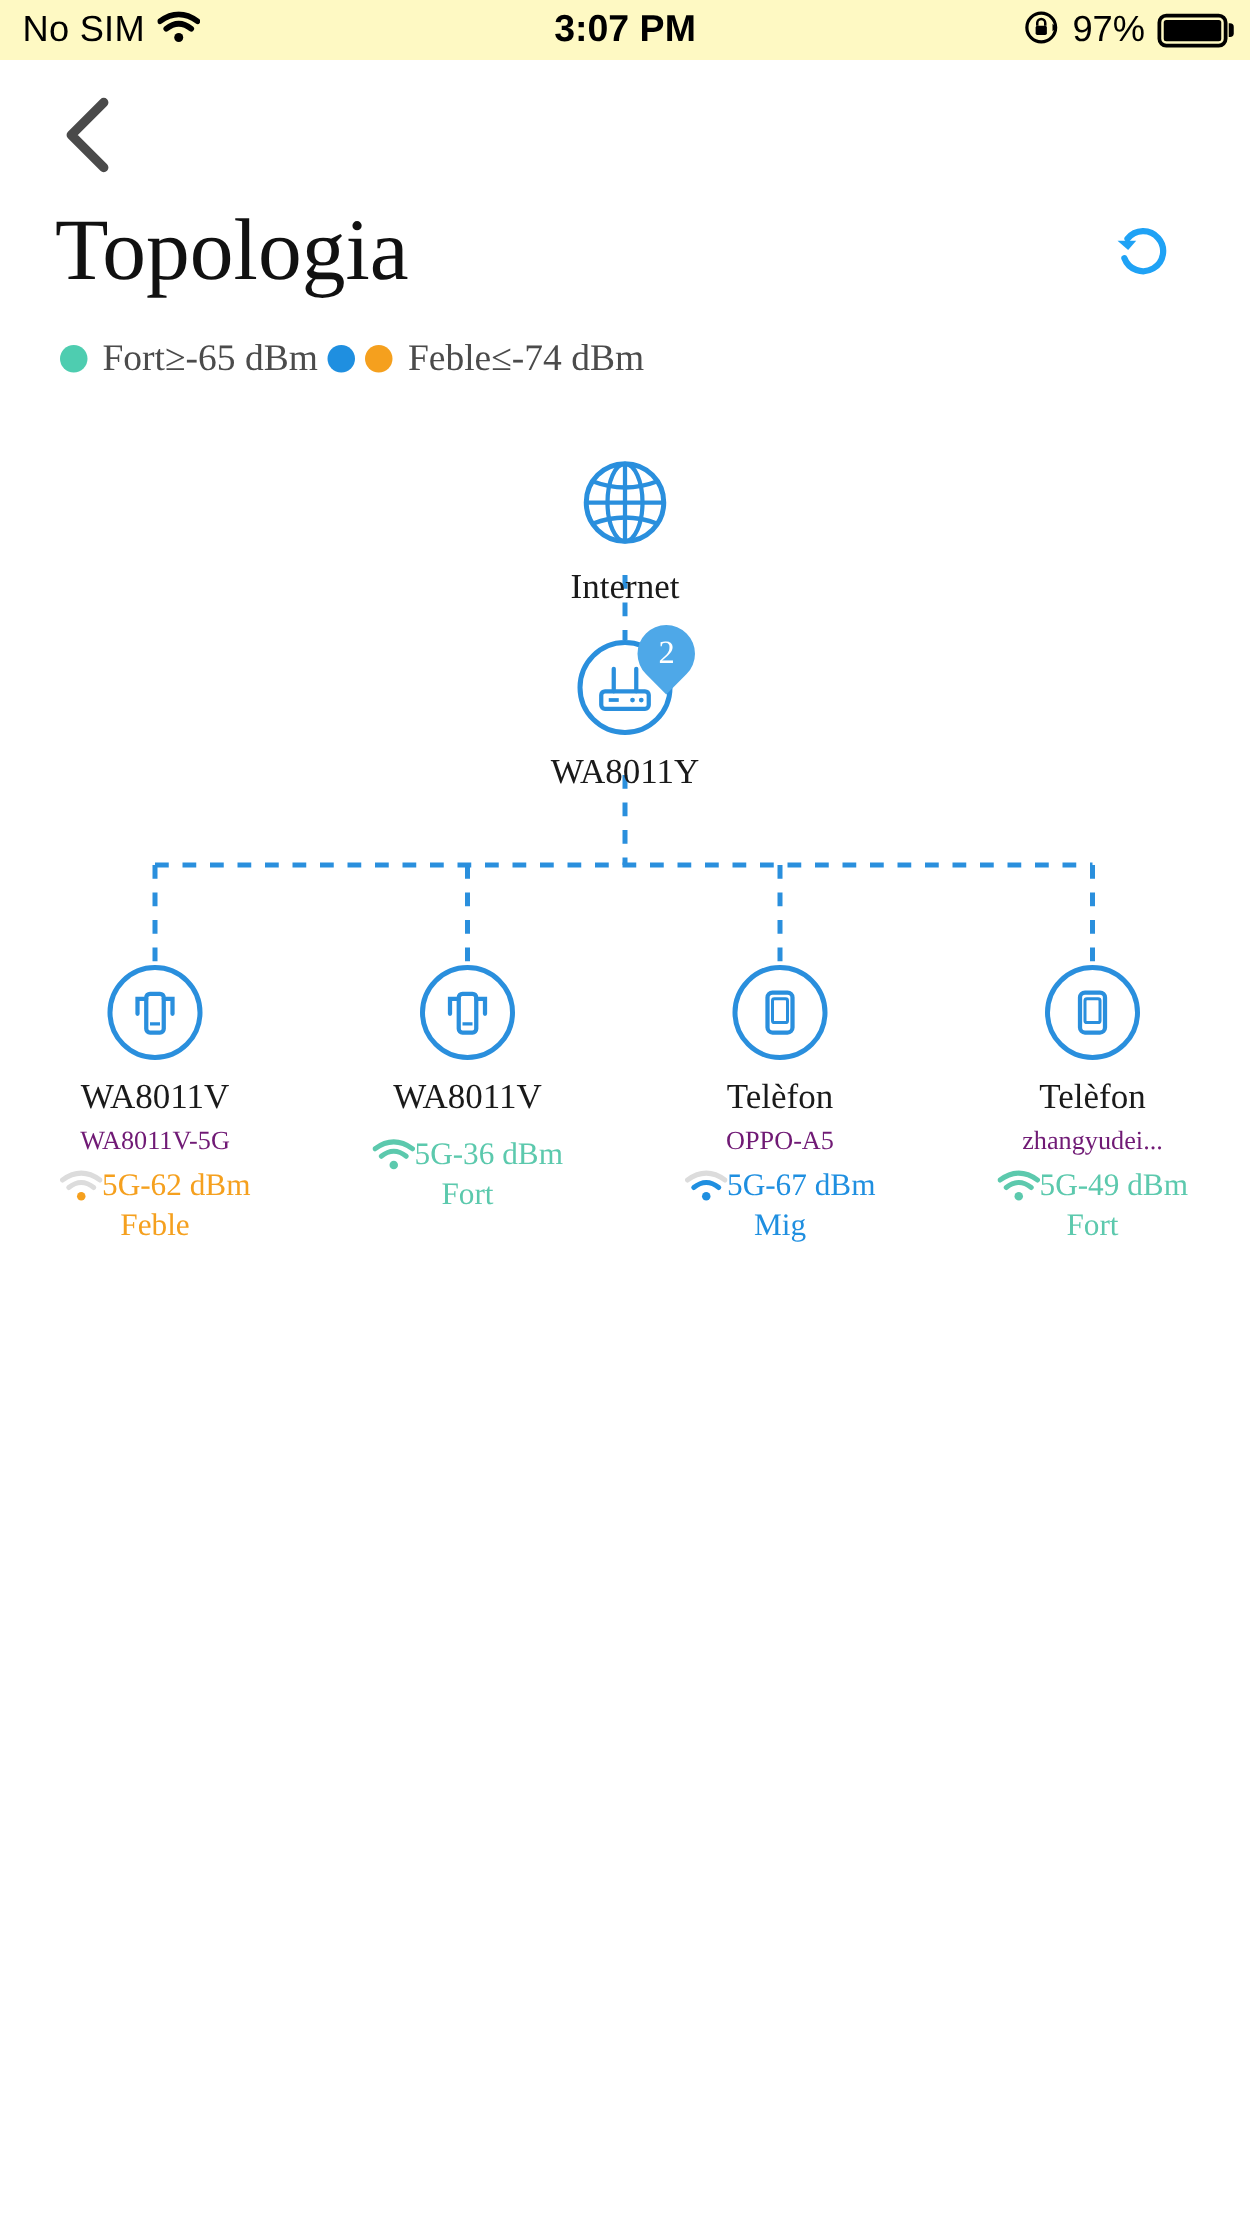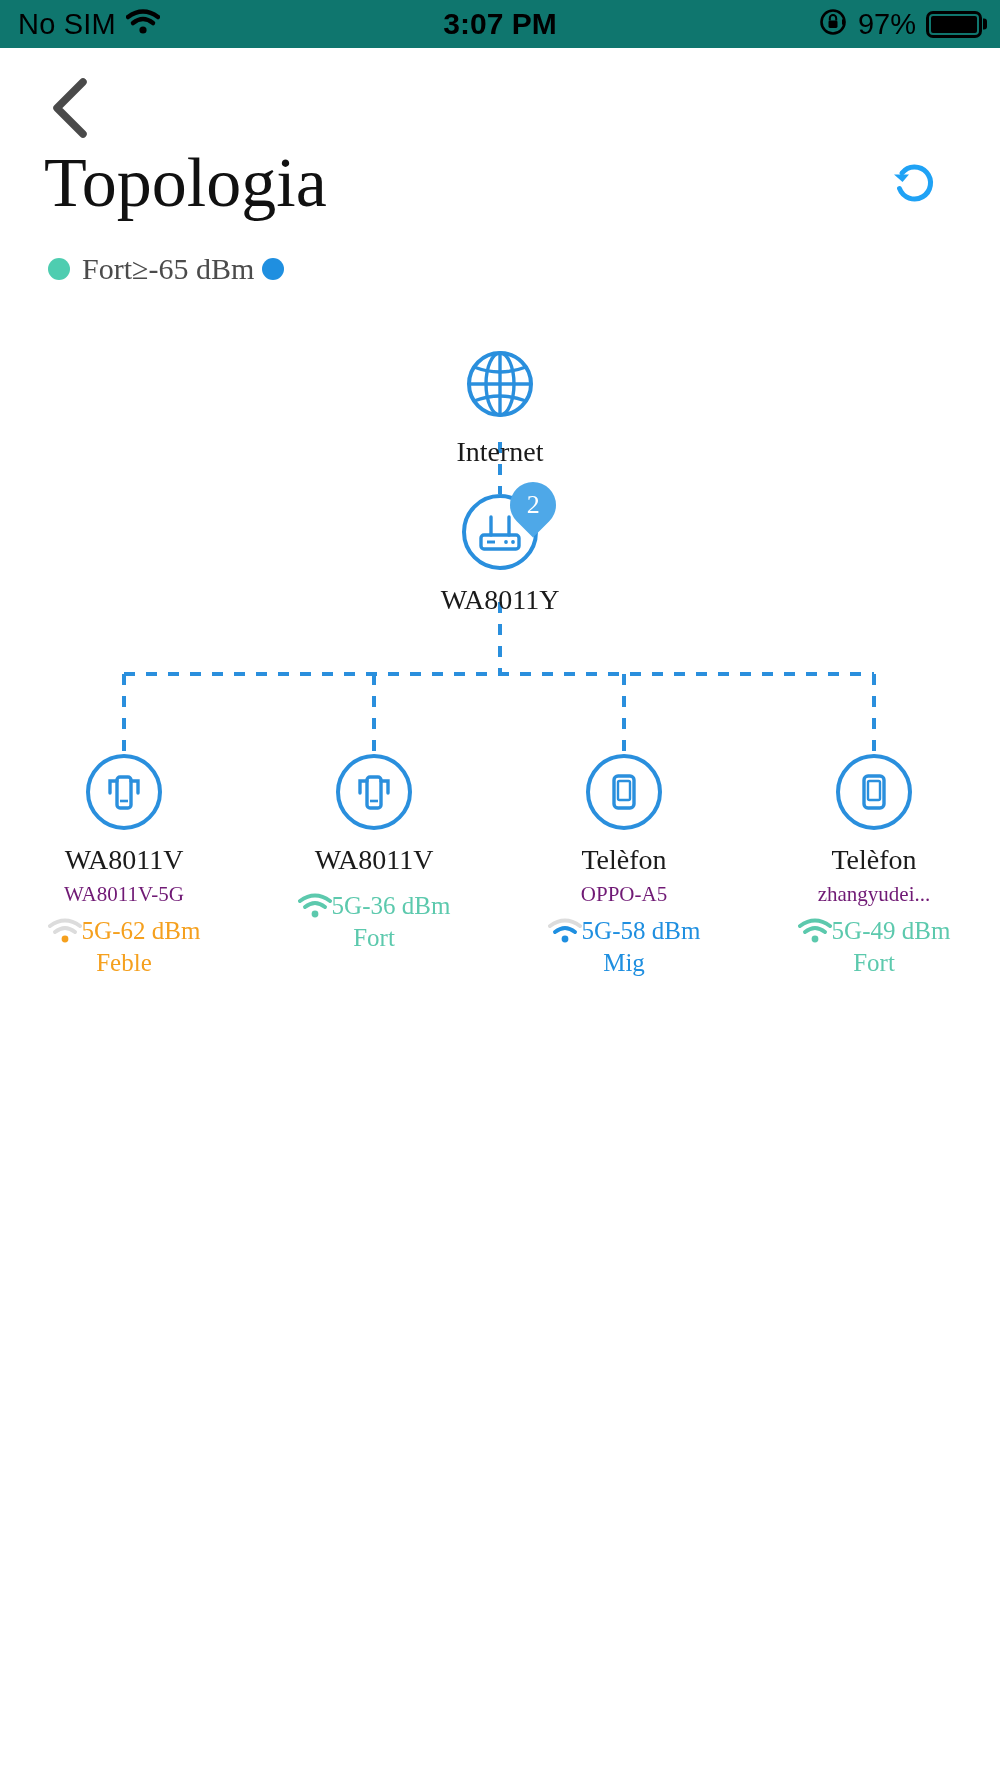--- a/index.html
+++ b/index.html
@@ -6,21 +6,21 @@
   html, body {
     width: 1000px; height: 1778px;
     background: #ffffff;
     font-family: "Liberation Serif", "DejaVu Serif", serif;
     overflow: hidden;
   }
 
   
   .statusbar {
     height: 48px; width: 100%;
-    background: #0f766e;
+    background: #fef9c3;
     display: flex; align-items: center;
     padding: 0 18px;
     font-family: "Liberation Sans", sans-serif;
     color: #000;
   }
   .sb-left, .sb-right { display: flex; align-items: center; flex: 1; gap: 10px; }
   .sb-right { justify-content: flex-end; }
   .sb-center { flex: 0 0 auto; }
   .sb-text { font-size: 29px; font-weight: 500; letter-spacing: .2px; color:#000; }
   .sb-time { font-size: 30px; font-weight: 700; color:#000; }
@@ -36,21 +36,21 @@
   .battery .lvl { background:#000; height:100%; width:100%; border-radius:2px; }
 
   
   .header { padding: 28px 44px 0 44px; }
   .back-btn {
     width: 64px; height: 64px; display:flex; align-items:center; justify-content:center;
     cursor: pointer; margin-left: -6px;
   }
   .title-row {
     display:flex; align-items:center; justify-content:space-between;
-    margin-top: 8px; padding-right: 10px;
+    margin-top: 26px; padding-right: 10px;
   }
   .page-title {
     font-size: 70px; font-weight: 400; color: #111;
     font-family: "Liberation Serif", serif; line-height: 1;
   }
   .refresh-btn { width: 64px; height: 64px; display:flex; align-items:center; justify-content:center; cursor:pointer; }
 
   
   .legend {
     display: flex; align-items: center; gap: 8px;
@@ -141,20 +141,24 @@
     </div>
   </div>
 
   <div class="legend">
     <div class="legend-item">
       <span class="legend-dot" style="background:#4ecdb0"></span>
       <span class="legend-label">Fort≥-65 dBm</span>
     </div>
     <div class="legend-item">
       <span class="legend-dot" style="background:#1f8fe0"></span>
+    </div>
+    <div class="legend-item">
+      <span class="legend-dot" style="background:#f5a01e"></span>
+      <span class="legend-label">Feble≤-74 dBm</span>
     </div>
   </div>
 </div>
 
 <div class="topology">
 
   <svg class="links" viewBox="0 0 1000 720">
 
     <line x1="500" y1="118" x2="500" y2="170" stroke="#2a8fdd" stroke-width="4" stroke-dasharray="11 11"></line>
 
@@ -254,21 +258,21 @@
     </div>
     <div class="node-label">Telèfon</div>
     <div class="node-sub">OPPO-A5</div>
     <div class="node-signal">
       <svg width="34" height="26" viewBox="0 0 34 26">
         <path d="M2 8 Q17 -3 32 8" stroke="#dcdcdc" stroke-width="4" fill="none" stroke-linecap="round"></path>
         <path d="M7 14 Q17 6 27 14" stroke="#1f8fe0" stroke-width="4" fill="none" stroke-linecap="round"></path>
         <circle cx="17" cy="21" r="3.4" fill="#1f8fe0"></circle>
       </svg>
       <span class="sig-text" style="color:#1f8fe0">5G</span>
-      <span class="sig-text" style="color:#1f8fe0">-58 dBm</span>
+      <span class="sig-text" style="color:#1f8fe0">-67 dBm</span>
     </div>
     <div class="sig-quality" style="color:#1f8fe0">Mig</div>
   </div>
 
   <div class="node" style="left:764px; top:430px;">
     <div class="node-circle">
       <svg width="44" height="44" viewBox="0 0 44 44">
         <rect x="12" y="6" width="20" height="32" rx="4" fill="none" stroke="#2a8fdd" stroke-width="3.4"></rect>
         <rect x="16" y="11" width="12" height="19" rx="1.5" fill="none" stroke="#2a8fdd" stroke-width="2.4"></rect>
       </svg>

